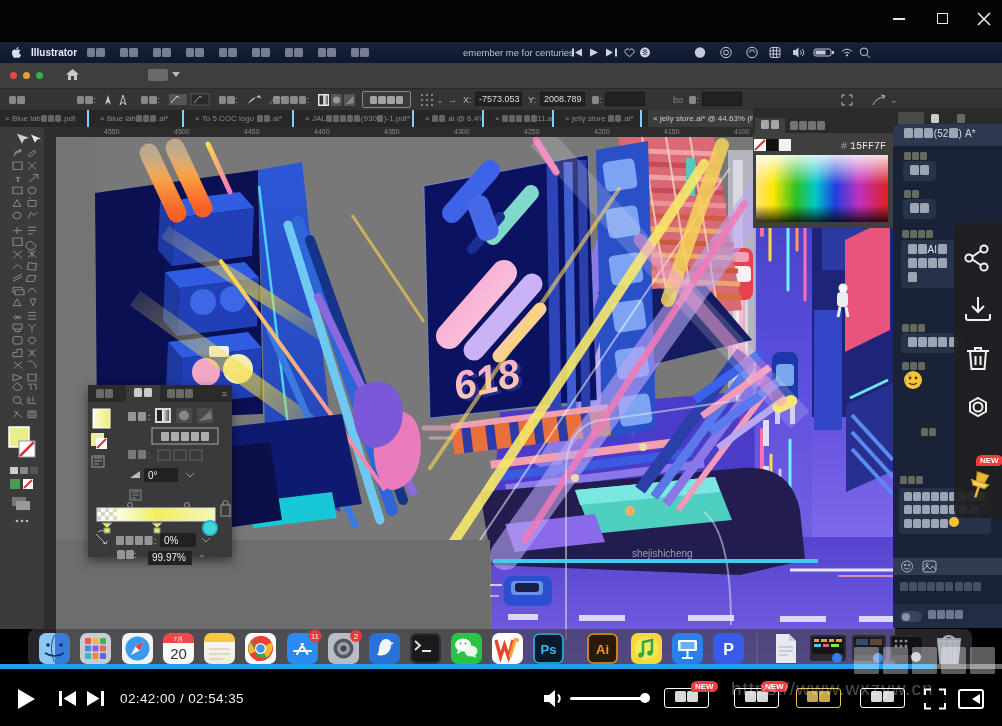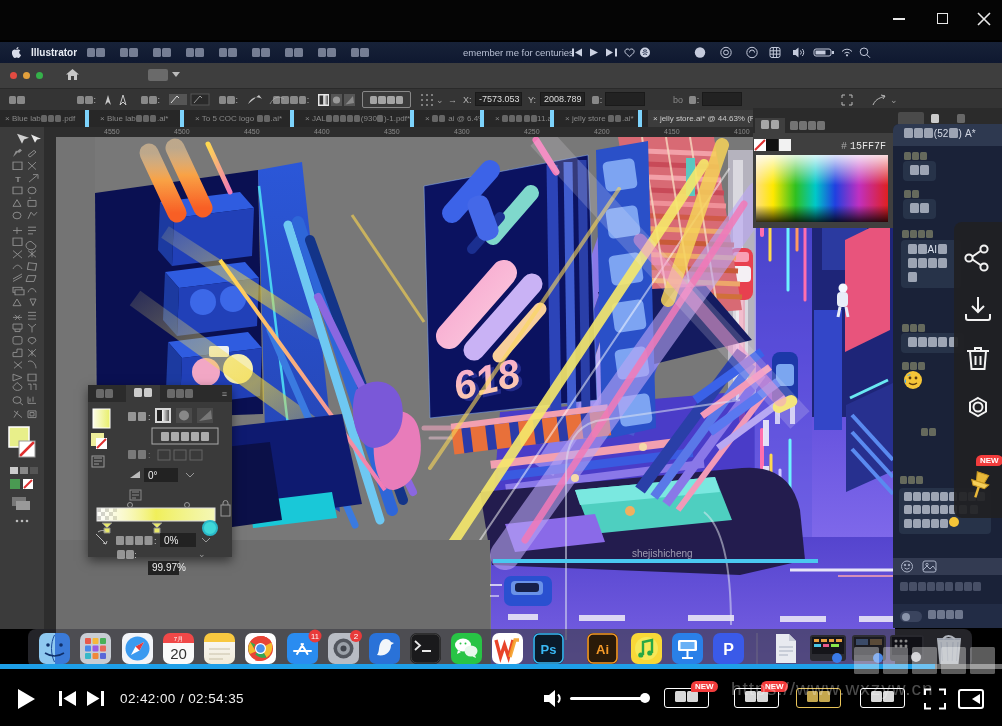--- a/index.html
+++ b/index.html
@@ -17,21 +17,21 @@
 .mi{position:absolute;top:5px;color:#aab2c6}
 
 #appbar{left:0;top:63px;width:1002px;height:25px;background:#3e3e3e}
 .tl{position:absolute;top:9px;width:7px;height:7px;border-radius:50%}
 
 #ctrlbar{left:0;top:88px;width:1002px;height:22px;background:#343434;border-top:1px solid #2a2a2a;color:#bdbdbd;font-size:9px}
 .cl{position:absolute;top:6px;color:#b5b5b5}
 .inp{position:absolute;top:3px;height:14px;background:#222;border:1px solid #1a1a1a;color:#ddd;font-size:9px;line-height:13px;padding:0 3px}
 
 #tabbar{left:0;top:110px;width:1002px;height:17px;background:#272727;color:#9a9a9a;font-size:8px}
-.tab{position:absolute;top:0;height:17px;line-height:17px;padding:0 5px;border-right:4px solid #7dd3fc;white-space:nowrap;overflow:hidden}
+.tab{position:absolute;top:0;height:17px;line-height:17px;padding:0 5px;border-right:2px solid #7dd3fc;white-space:nowrap;overflow:hidden}
 
 #hruler{left:44px;top:127px;width:958px;height:10px;background:#2d2d2d;color:#8a8a8a;font-size:7px}
 #vruler{left:44px;top:127px;width:12px;height:502px;background:#2d2d2d}
 
 #toolbar{left:0;top:127px;width:44px;height:502px;background:#3b3b3b}
 
 #canvas{left:56px;top:137px;width:839px;height:533px}
 
 #gpanel{left:88px;top:385px;width:144px;height:172px;background:#3a3a3a;box-shadow:0 4px 10px rgba(0,0,0,.5);font-size:9px;color:#c6c6c6}
 #gpanel .th{position:absolute;left:0;top:0;width:144px;height:17px;background:#2b2b2b}
@@ -703,21 +703,21 @@
           <rect x="9.5" width="8" height="9" fill="#c6c6c6" opacity=".65" rx="1"></rect>
           <rect x="19" width="8" height="9" fill="#c6c6c6" opacity=".65" rx="1"></rect>
           <rect x="28.5" width="8" height="9" fill="#c6c6c6" opacity=".65" rx="1"></rect>
           <text x="38" y="8" fill="#c6c6c6" font-size="9">:</text>
         </g>
   <rect x="72" y="131" width="36" height="14" fill="#222"></rect>
         <text x="76" y="142" fill="#eee" font-size="10" font-family="Liberation Sans, sans-serif">0%</text>
   <path d="M114 136 l4 4 4-4" stroke="#999" fill="none"></path>
  </svg>
  <div class="abs" style="left:28px;top:165px;color:#c6c6c6;font-size:9px"><i class="h" style="width:8px;height:9px"></i><i class="h" style="width:8px;height:9px"></i>:</div>
- <div class="abs" style="left:60px;top:176px;width:31px;height:14px;background:#222;color:#eee;font-size:10px;line-height:14px;padding-left:4px">99.97%</div>
+ <div class="abs" style="left:60px;top:166px;width:44px;height:14px;background:#222;color:#eee;font-size:10px;line-height:14px;padding-left:4px">99.97%</div>
  <div class="abs" style="left:110px;top:164px;color:#999;font-size:9px">⌄</div>
 </div>
 <div class="abs" id="chat">
  <div class="hdr">
   <span class="abs" style="left:10px;top:4px;font-size:10px;color:#d8dde8"><i class="h" style="width:9px;height:10px"></i><i class="h" style="width:9px;height:10px"></i><i class="h" style="width:9px;height:10px"></i>(52<i class="h" style="width:9px;height:10px"></i>)</span>
   <span class="abs" style="left:72px;top:4px;color:#cfd4e0;font-size:10px">A*</span>
  </div>
  <div class="cname" style="left:10px;top:28px"><i class="h" style="width:7px;height:8px"></i><i class="h" style="width:7px;height:8px"></i><i class="h" style="width:7px;height:8px"></i></div>
  <div class="bub" style="left:10px;top:37px"><i class="h" style="width:9px;height:10px"></i><i class="h" style="width:9px;height:10px"></i></div>
  <div class="cname" style="left:10px;top:66px"><i class="h" style="width:7px;height:8px"></i><i class="h" style="width:7px;height:8px"></i></div>

